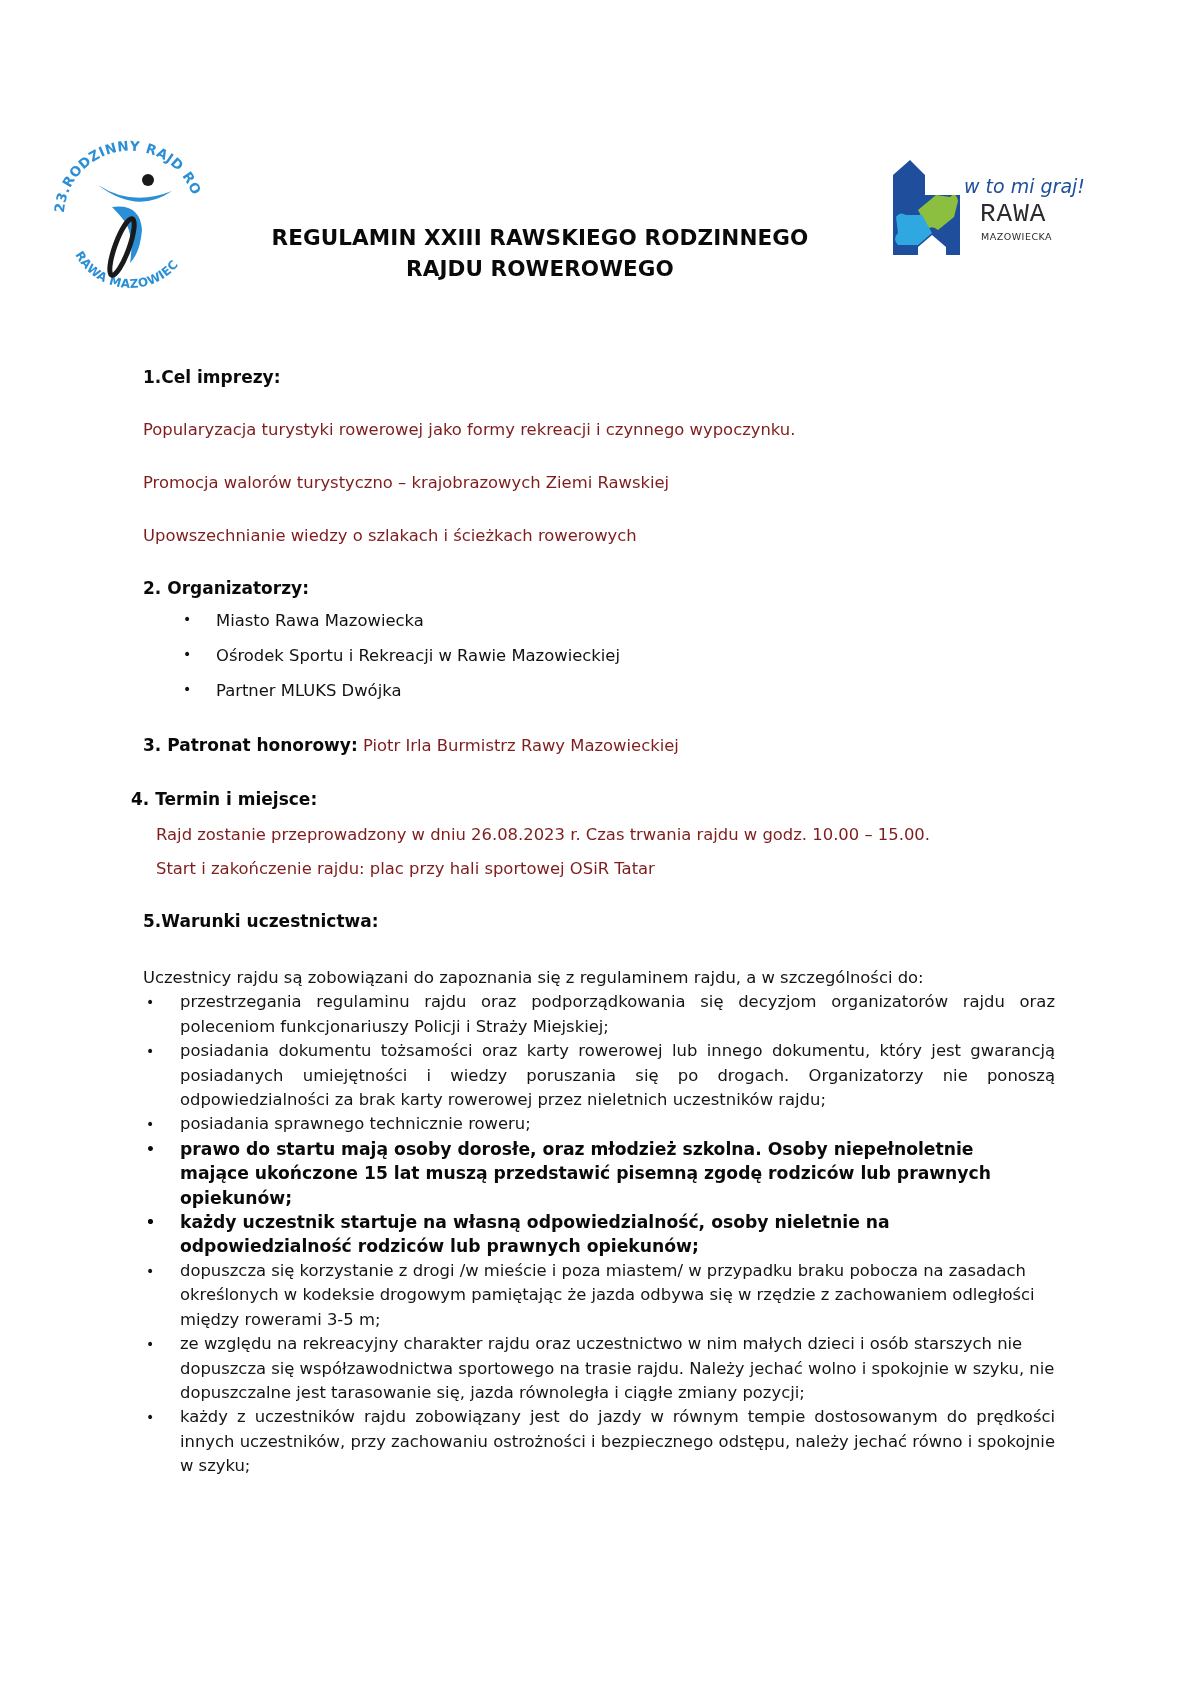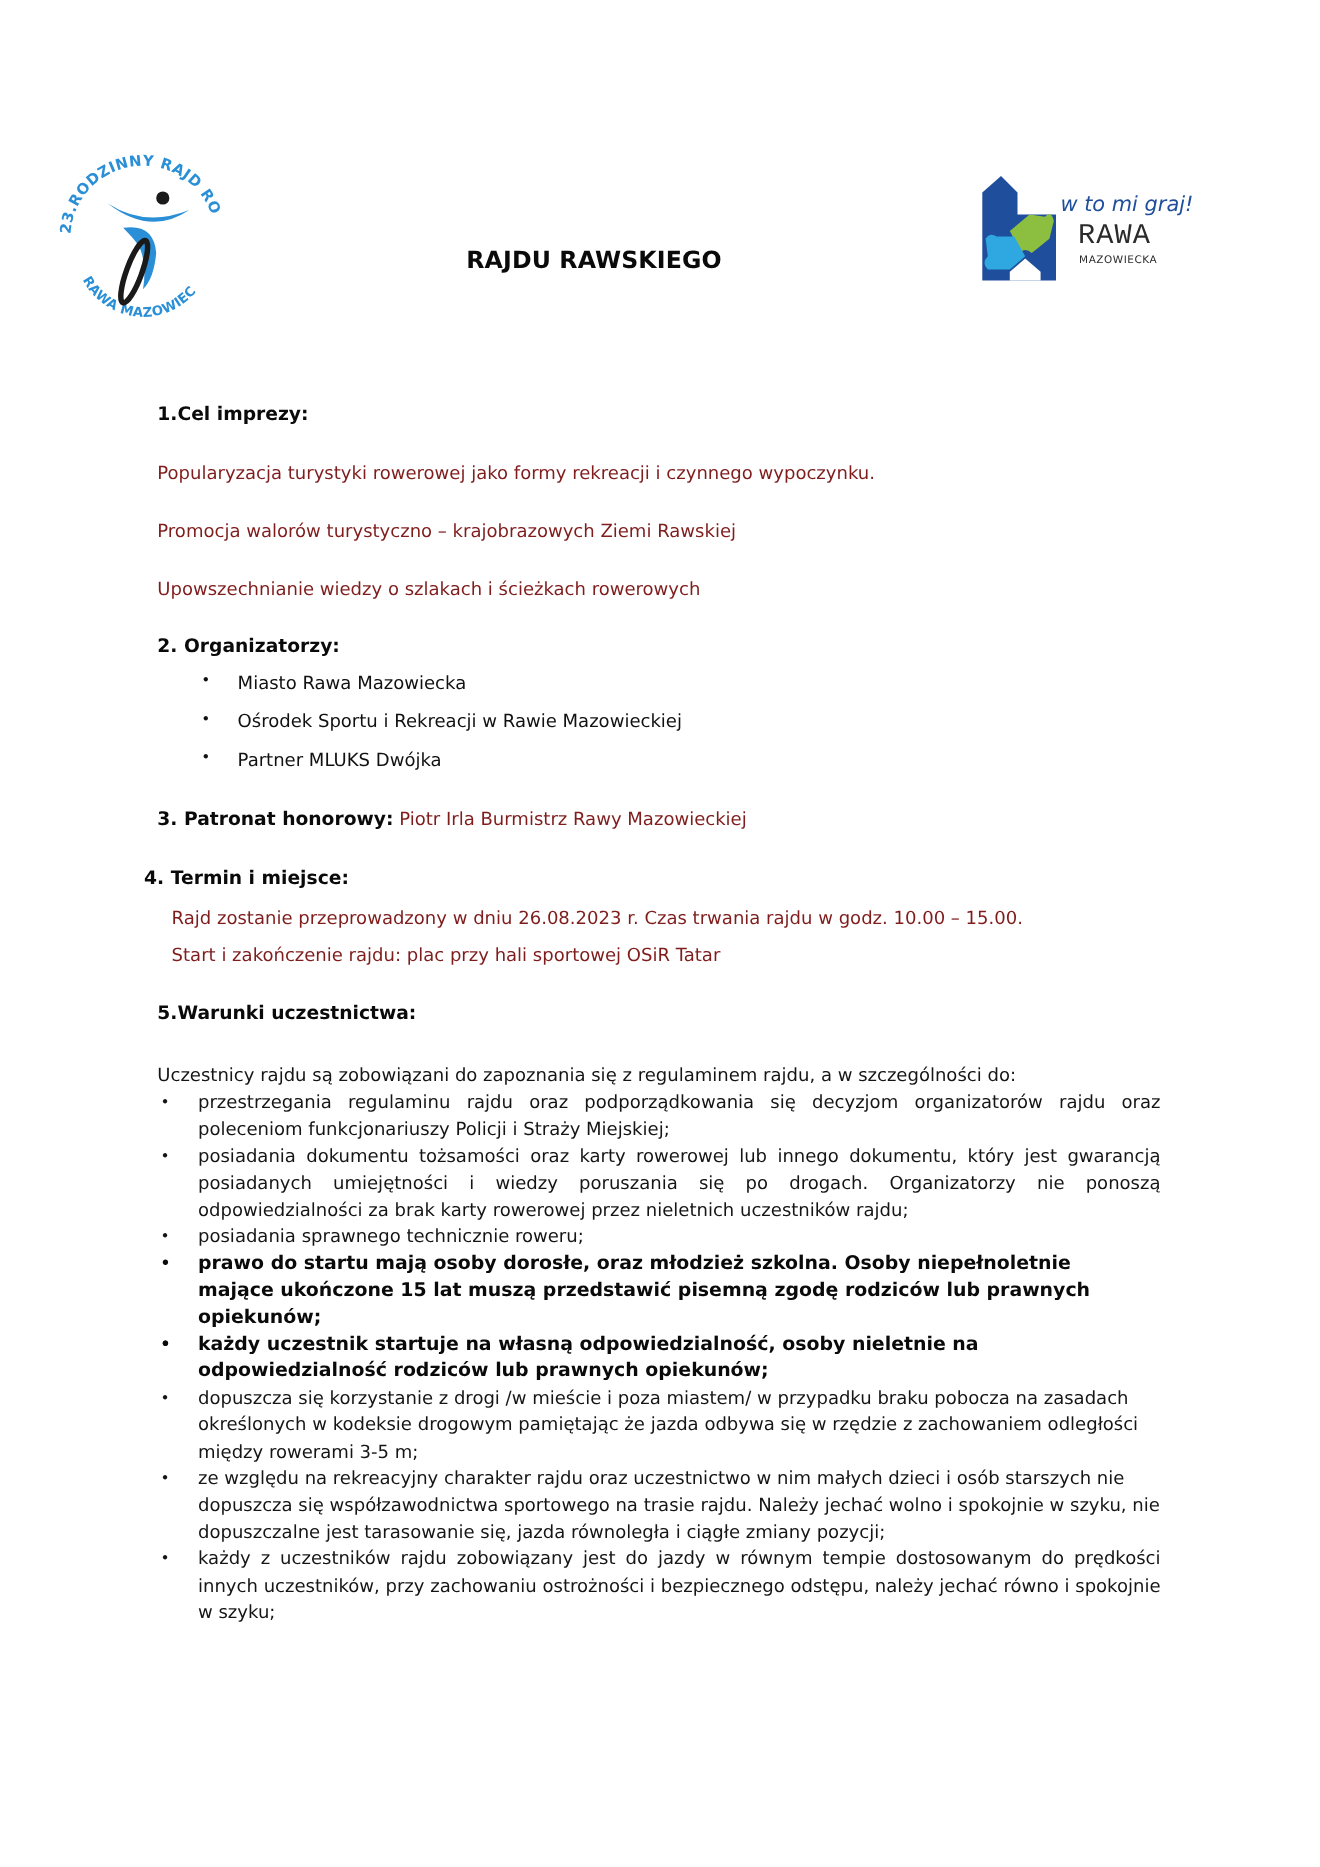--- a/index.html
+++ b/index.html
@@ -54,21 +54,22 @@
     <path d="M 30 55 L 48 40 L 62 42 Q 68 36 70 46 L 66 62 L 50 75 Q 44 70 40 74 Z" fill="#8cbf3f"></path>
     <path d="M 8 62 Q 12 56 18 60 L 34 60 L 44 78 L 30 90 L 10 90 Q 4 84 10 78 Z" fill="#2fa7e0"></path>
     <path d="M 30 92 L 44 80 L 58 92 L 58 100 L 30 100 Z" fill="#ffffff"></path>
   </svg>
   <div class="abs" style="left:76px; top:20px; font-family:'DejaVu Sans',sans-serif; font-style:italic; font-size:19px; color:#1f4e9c;">w to mi graj!</div>
   <div class="abs" style="left:92px; top:44px; font-family:Liberation Mono, monospace; font-size:26px; color:#2b2b2b; letter-spacing:1px;">RAWA</div>
   <div class="abs" style="left:93px; top:76px; font-family:'DejaVu Sans',sans-serif; font-size:9.5px; color:#2b2b2b; letter-spacing:0.5px;">MAZOWIECKA</div>
 </div>
 
 <div class="abs title">
-  <div>RAJDU RAWSKIEGO</div>
+  <div>REGULAMIN XXIII RAWSKIEGO RODZINNEGO</div>
+  <div>RAJDU ROWEROWEGO</div>
 </div>
 
 <div class="abs h" style="left:143px; top:367px;">1.Cel imprezy:</div>
 <div class="abs p" style="left:143px; top:420px;">Popularyzacja turystyki rowerowej jako formy rekreacji i czynnego wypoczynku.</div>
 <div class="abs p" style="left:143px; top:473px;">Promocja walorów turystyczno – krajobrazowych Ziemi Rawskiej</div>
 <div class="abs p" style="left:143px; top:526px;">Upowszechnianie wiedzy o szlakach i ścieżkach rowerowych</div>
 
 <div class="abs h" style="left:143px; top:578px;">2. Organizatorzy:</div>
 <div class="org-item" style="top:611px;">
   <span class="dot">•</span>

